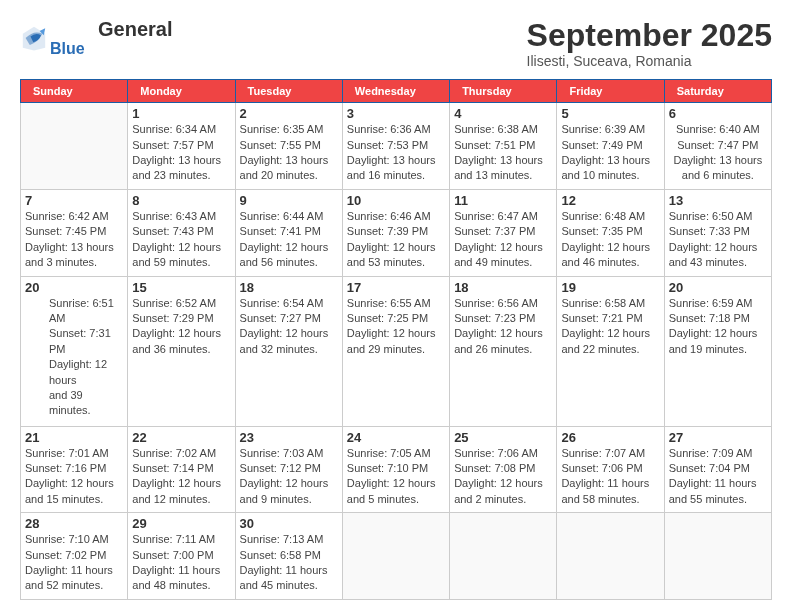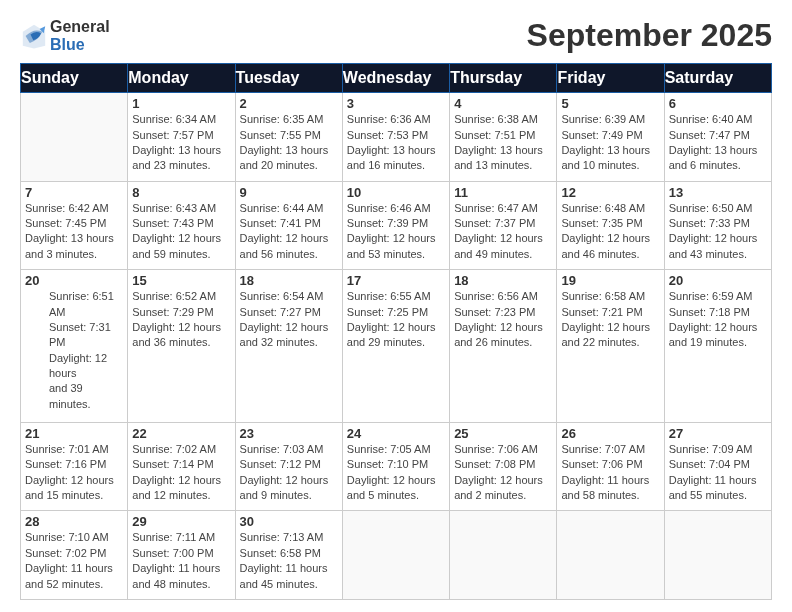--- a/index.html
+++ b/index.html
@@ -26,23 +26,24 @@
     .logo {
       display: flex;
       align-items: center;
     }
     .logo-text {
       display: flex;
       flex-direction: column;
       line-height: 1.1;
     }
     .logo-general {
-      font-size: 16px;
+      font-size: 20px;
       font-weight: bold;
       color: #333;
+      margin-left: 48px;
     }
     .logo-blue {
       font-size: 16px;
       font-weight: bold;
       color: #2a6db5;
     }
     .logo-icon {
       width: 28px;
       height: 28px;
       margin-right: 2px;
@@ -60,25 +61,25 @@
       color: #555;
     }
     .calendar {
       flex: 1;
       border: 1px solid #ccc;
       border-collapse: collapse;
       width: 100%;
       table-layout: fixed;
     }
     .calendar th {
-      background-color: #0f172a;
+      background-color: #ef4444;
       color: #fff;
-      font-size: 16px;
-      font-weight: bold;
-      padding: 5px 0;
+      font-size: 11px;
+      font-weight: bold;
+      padding: 5px 12px;
       text-align: left;
       border: 1px solid #1a5da5;
     }
     .calendar td {
       border: 1px solid #ccc;
       vertical-align: top;
       padding: 3px 4px;
       font-size: 9.5px;
       color: #333;
       height: 82px;
@@ -114,20 +115,21 @@
         <path d="M15 18 Q22 12 30 16 Q27 24 19 26 Z" fill="#2a6db5"></path>
         <polygon points="28,10 36,6 34,16" fill="#5599dd"></polygon>
       </svg>
       <div class="logo-text">
         <span class="logo-general">General</span>
         <span class="logo-blue">Blue</span>
       </div>
     </div>
     <div class="title-block">
       <div class="month-title">September 2025</div>
+      <div class="location">Ilisesti, Suceava, Romania</div>
     </div>
   </div>
 
   <table class="calendar">
     <thead>
       <tr>
         <th>Sunday</th>
         <th>Monday</th>
         <th>Tuesday</th>
         <th>Wednesday</th>
@@ -169,21 +171,21 @@
           </td>
           <td>
             <span class="day-number">5</span>
             <div class="day-info" style="white-space: pre-line;">Sunrise: 6:39 AM
 Sunset: 7:49 PM
 Daylight: 13 hours
 and 10 minutes.</div>
           </td>
           <td>
             <span class="day-number">6</span>
-            <div class="day-info" style="white-space: pre-line;">Sunrise: 6:40 AM
+            <div class="day-info" style="white-space: pre-line; text-align: center;">Sunrise: 6:40 AM
 Sunset: 7:47 PM
 Daylight: 13 hours
 and 6 minutes.</div>
           </td>
         </tr>
         <tr>
           <td>
             <span class="day-number">7</span>
             <div class="day-info" style="white-space: pre-line;">Sunrise: 6:42 AM
 Sunset: 7:45 PM

